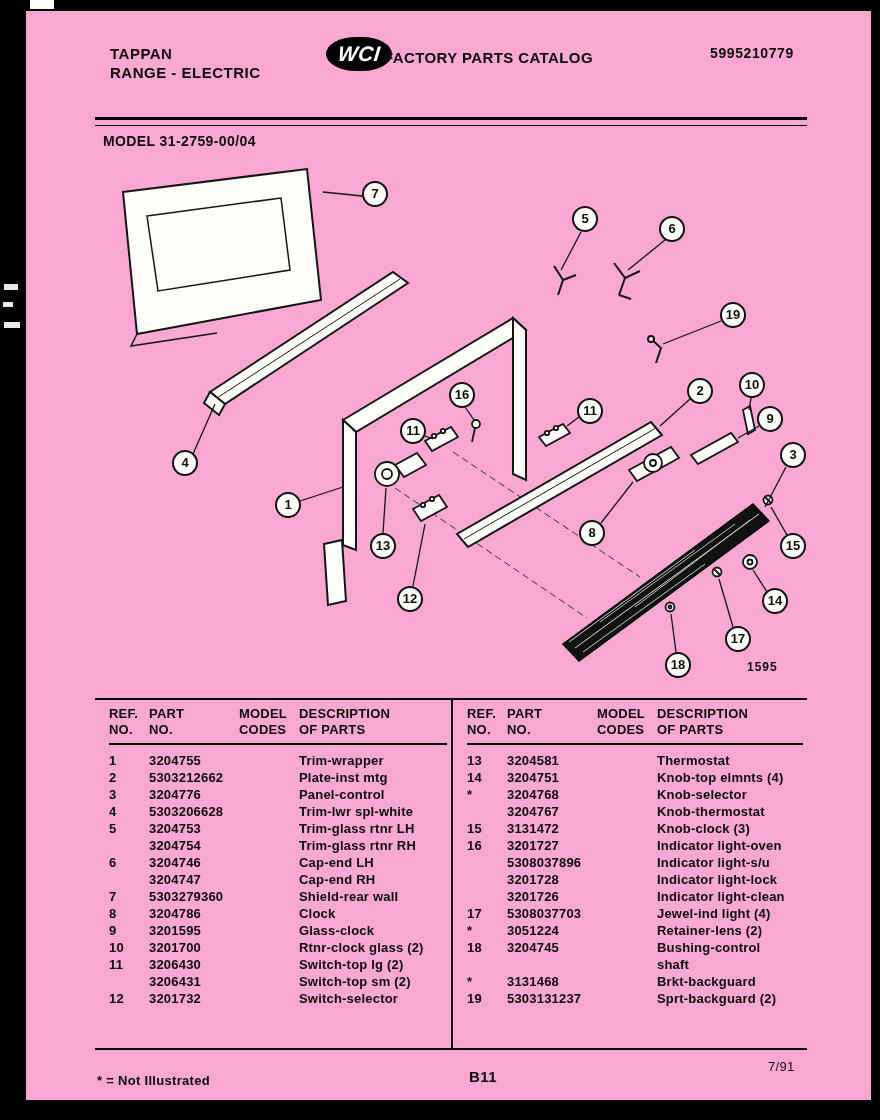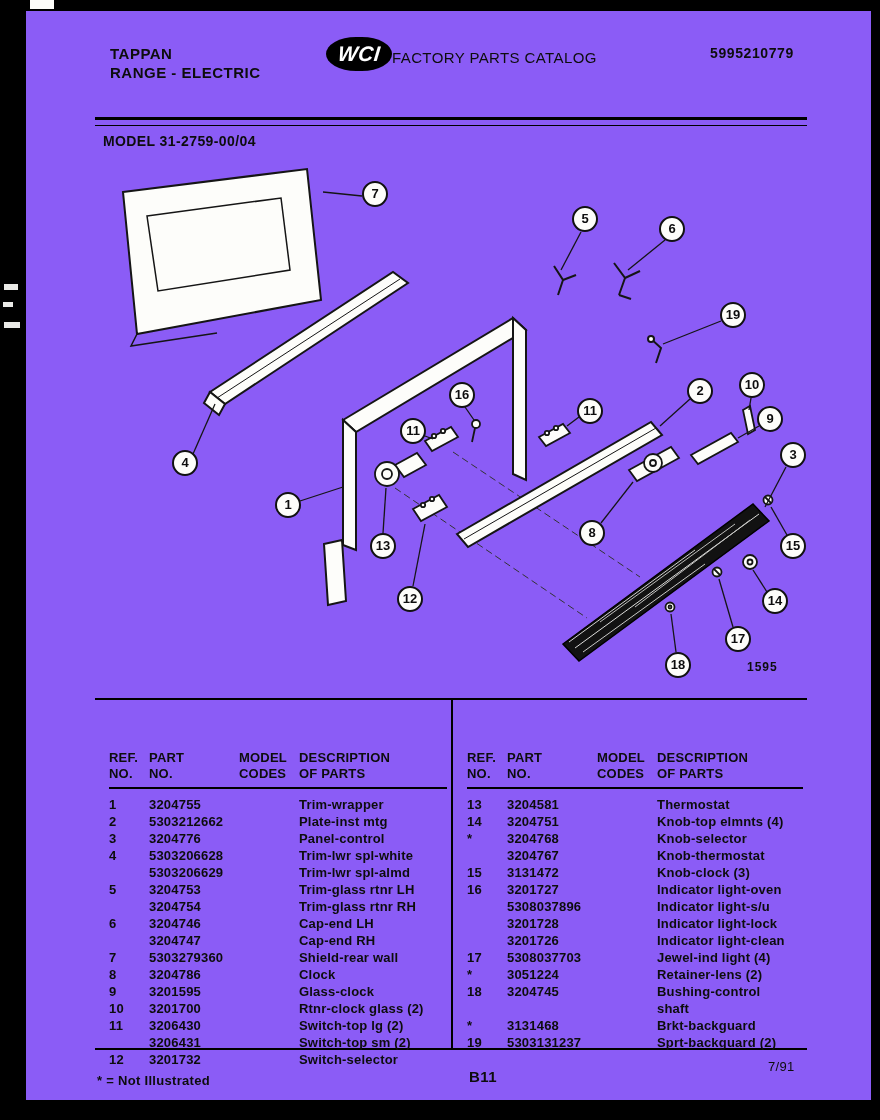--- a/index.html
+++ b/index.html
@@ -1,52 +1,52 @@
 <!DOCTYPE html>
 <html><head>
 <meta charset="utf-8">
 <style>
   html,body{margin:0;padding:0;background:#444;}
-  .page{position:relative;width:880px;height:1120px;background:#8b5cf6;overflow:hidden;
+  .page{position:relative;width:880px;height:1120px;background:#f9a8d4;overflow:hidden;
         color:#0d0d0d;font-family:"Liberation Sans",sans-serif;}
   
   .edge{position:absolute;background:#000;}
   .edge-top{left:0;top:0;width:880px;height:11px;}
   .edge-left{left:0;top:0;width:26px;height:1120px;}
   .edge-right{left:871px;top:0;width:9px;height:1120px;}
   .edge-bottom{left:0;top:1100px;width:880px;height:20px;}
   .edge-notch{position:absolute;left:30px;top:0;width:24px;height:9px;background:#fdfdfa;}
   .bar-mark{position:absolute;background:#e9e9e6;}
 
   
   .brand{position:absolute;left:110px;top:44px;font-weight:bold;font-size:15px;line-height:19px;letter-spacing:.5px;}
   .logo{position:absolute;left:326px;top:37px;width:66px;height:34px;background:#000;border-radius:50% / 55%;
         display:flex;align-items:center;justify-content:center;}
   .logo span{color:#fff;font-weight:bold;font-style:italic;font-size:21px;letter-spacing:.5px;transform:skewX(-6deg);}
-  .catalog-title{position:absolute;left:392px;top:49px;font-weight:normal;font-size:15px;letter-spacing:.4px;}
+  .catalog-title{position:absolute;left:384px;top:49px;font-weight:bold;font-size:15px;letter-spacing:.4px;}
   .pub-number{position:absolute;left:710px;top:45px;font-weight:bold;font-size:14px;letter-spacing:.6px;text-align:right;}
   .header-rule{position:absolute;left:95px;top:117px;width:712px;height:5px;
                border-top:3px solid #000;border-bottom:1px solid #000;}
   .model-line{position:absolute;left:103px;top:133px;font-weight:bold;font-size:14px;letter-spacing:.4px;}
 
   
   .diagram{position:absolute;left:95px;top:152px;width:712px;height:548px;}
   .diagram svg{position:absolute;left:0;top:0;}
   .callout-layer{position:absolute;left:0;top:0;width:712px;height:548px;}
   .callout{position:absolute;width:26px;height:26px;border:2px solid #111;border-radius:50%;background:#fdfdfa;
            box-sizing:border-box;text-align:center;font-weight:bold;font-size:13px;line-height:22px;}
   .figure-number{position:absolute;left:652px;top:508px;font-weight:bold;font-size:12px;letter-spacing:1px;}
 
   
   .table-area{position:absolute;left:95px;top:698px;width:712px;height:352px;box-sizing:border-box;
               border-top:2px solid #000;border-bottom:2px solid #000;display:flex;}
   .half{width:50%;box-sizing:border-box;padding:0 4px 0 14px;}
   .half.right{border-left:2px solid #000;}
   .thead{display:grid;grid-template-columns:40px 90px 60px auto;padding:6px 0 5px 0;border-bottom:2px solid #000;}
-  .hcell{font-weight:bold;font-size:13px;line-height:16px;white-space:pre-line;letter-spacing:.2px;margin-top:44px;}
+  .hcell{font-weight:bold;font-size:13px;line-height:16px;white-space:pre-line;letter-spacing:.2px;}
   .rows{padding-top:7px;}
   .trow{display:grid;grid-template-columns:40px 90px 60px auto;}
   .tcell{font-weight:bold;font-size:13px;line-height:17px;letter-spacing:.2px;white-space:pre-line;}
 
   
   .footer-note{position:absolute;left:97px;top:1059px;font-weight:bold;font-size:13px;letter-spacing:.3px;margin-top:14px;}
   .page-code{position:absolute;left:469px;top:1068px;font-weight:bold;font-size:15px;letter-spacing:.5px;}
   .footer-date{position:absolute;left:768px;top:1059px;font-weight:normal;font-size:13px;letter-spacing:.3px;}
 </style>
 </head>
@@ -267,26 +267,20 @@
             <div class="tcell col-model"></div>
             <div class="tcell col-desc">Panel-control</div>
           </div>
           <div class="trow">
             <div class="tcell col-ref">4</div>
             <div class="tcell col-part">5303206628</div>
             <div class="tcell col-model"></div>
             <div class="tcell col-desc">Trim-lwr spl-white</div>
           </div>
           <div class="trow">
-            <div class="tcell col-ref"></div>
-            <div class="tcell col-part">5303206629</div>
-            <div class="tcell col-model"></div>
-            <div class="tcell col-desc">Trim-lwr spl-almd</div>
-          </div>
-          <div class="trow">
             <div class="tcell col-ref">5</div>
             <div class="tcell col-part">3204753</div>
             <div class="tcell col-model"></div>
             <div class="tcell col-desc">Trim-glass rtnr LH</div>
           </div>
           <div class="trow">
             <div class="tcell col-ref"></div>
             <div class="tcell col-part">3204754</div>
             <div class="tcell col-model"></div>
             <div class="tcell col-desc">Trim-glass rtnr RH</div>

